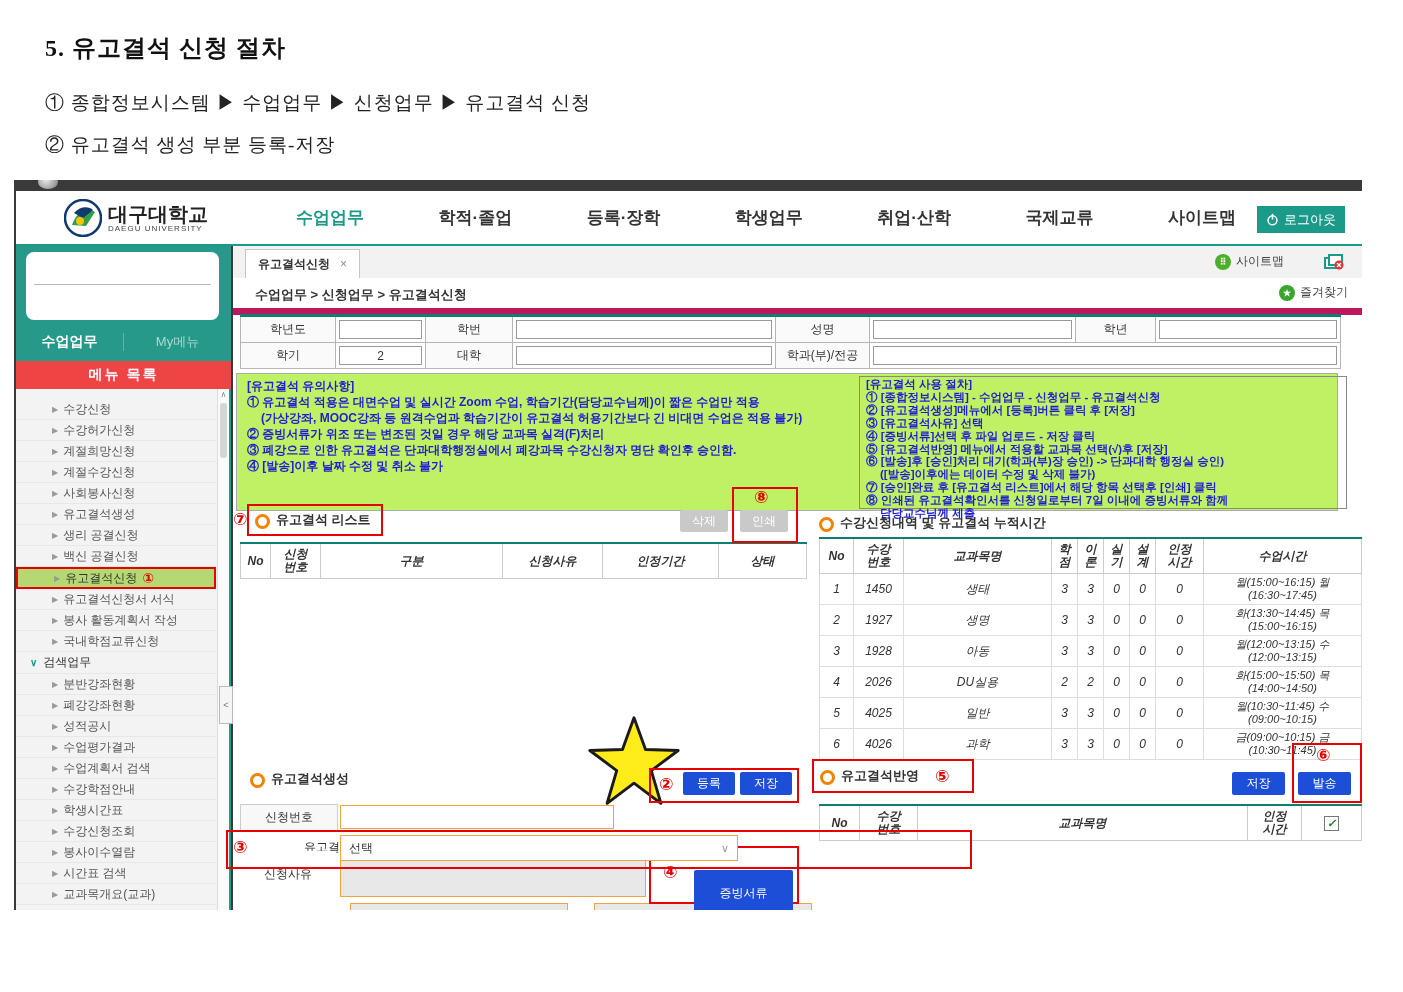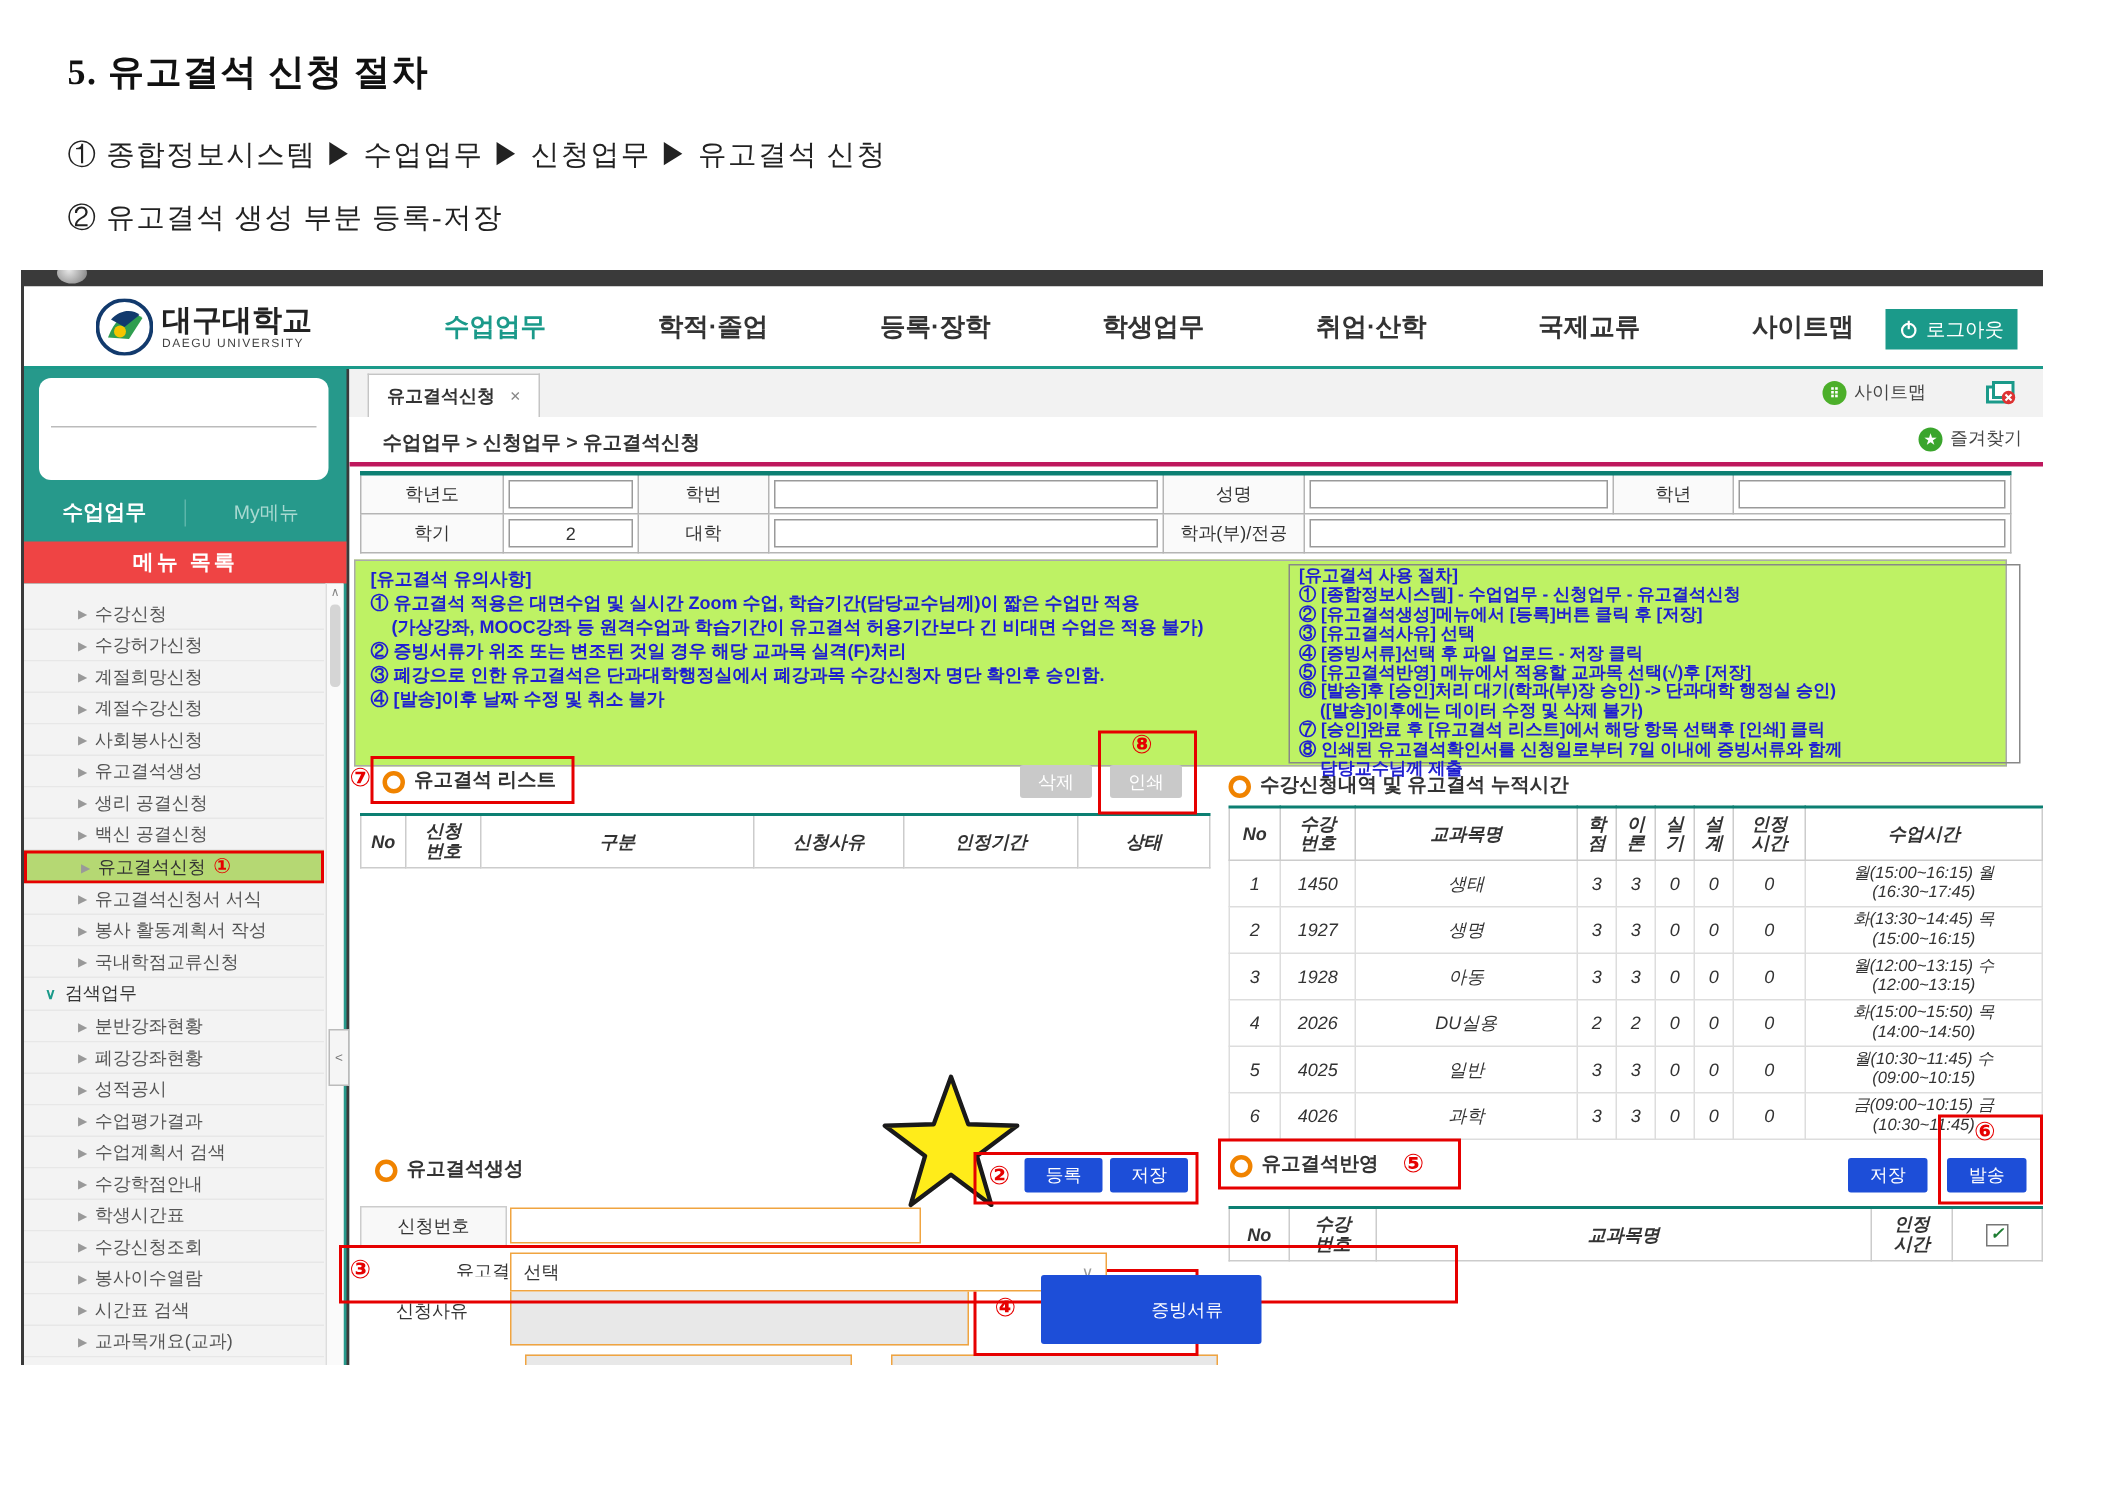--- a/index.html
+++ b/index.html
@@ -48,21 +48,21 @@
   .collapse-handle{position:absolute;left:203px;top:440px;width:12px;height:36px;background:#f5f5f5;border:1px solid #bbb;font-size:9px;color:#777;display:flex;align-items:center;justify-content:center;z-index:9;}
 
   
   .main{position:absolute;left:217px;top:0;width:1129px;height:664px;background:#fff;}
   .tabbar{position:absolute;left:0;top:0;width:100%;height:32px;background:#f2f2f2;border-bottom:1px solid #c2c2c2;}
   .page-tab{position:absolute;left:12px;top:3px;height:28px;background:#fff;border:1px solid #c5c5c5;border-bottom:none;display:flex;align-items:center;padding:0 12px;gap:10px;font-size:12px;color:#333;font-weight:bold;}
   .tab-x{color:#888;font-weight:normal;font-size:12px;cursor:pointer;}
   .tb-right{position:absolute;right:18px;top:7px;display:flex;align-items:center;gap:40px;}
   .mini{display:flex;align-items:center;gap:5px;font-size:12px;color:#444;cursor:pointer;}
   .gcircle{width:16px;height:16px;border-radius:50%;background:#4caf2a;color:#fff;font-size:9px;display:flex;align-items:center;justify-content:center;font-weight:bold;}
-  .crumb-row{position:absolute;left:0;top:32px;width:100%;height:30px;border-bottom:3px solid #be185d;background:#fff;}
+  .crumb-row{position:absolute;left:0;top:32px;width:100%;height:30px;border-bottom:7px solid #be185d;background:#fff;}
   .breadcrumb{position:absolute;left:22px;top:8px;font-size:13px;font-weight:bold;color:#333;}
   .fav{position:absolute;right:14px;top:6px;}
 
   
   table.formtbl{position:absolute;left:7px;top:68px;border-collapse:collapse;table-layout:fixed;width:1100px;border-top:3px solid #0c7f72;}
   table.formtbl th,table.formtbl td{border:1px solid #b5b5b5;height:25px;padding:0;font-size:12px;font-weight:normal;color:#333;}
   table.formtbl th{background:#fafafa;}
   .inp{height:17px;border:1px solid #9a9a9a;background:#fff;margin:2px 3px;font-size:12px;display:flex;align-items:center;justify-content:center;color:#333;}
 
   
@@ -522,21 +522,21 @@
       <div class="flabel" style="left:23px;top:588px;width:80px;height:26px;background:#fff;border:none;margin-left:44px;">유고결석사유</div>
       <div class="oinp sel" style="left:107px;top:589px;width:380px;height:24px;z-index:7;">
         <span>선택</span>
         <span style="color:#999;font-size:11px;">∨</span>
       </div>
 
       <div class="flabel" style="left:7px;top:603px;width:96px;height:47px;background:#fff;border:none;top:605px;">신청사유</div>
       <div class="oinp" style="left:107px;top:605px;width:304px;height:44px;background:#e8e8e8;"></div>
       <div class="redbox" style="left:416px;top:600px;width:146px;height:54px;"></div>
       <span class="abs ann" style="left:430px;top:618px;z-index:7;">④</span>
-      <div class="abs btn btn-teal" style="left:461px;top:604px;width:99px;height:46px;z-index:7;padding-left:48px;">증빙서류</div>
+      <div class="abs btn btn-teal" style="left:461px;top:624px;width:99px;height:46px;z-index:7;">증빙서류</div>
 
       <div class="flabel" style="left:7px;top:656px;width:96px;height:26px;background:#fff;border:none;">인정기간</div>
       <div class="oinp" style="left:117px;top:657px;width:216px;height:22px;background:#e8e8e8;">
         <span class="abs" style="right:4px;top:3px;color:#999;font-size:12px;">▦</span>
       </div>
       <span class="abs" style="left:344px;top:660px;font-size:12px;color:#333;">~</span>
       <div class="oinp" style="left:361px;top:657px;width:216px;height:22px;background:#e8e8e8;">
         <span class="abs" style="right:4px;top:3px;color:#999;font-size:12px;">▦</span>
       </div>
 

